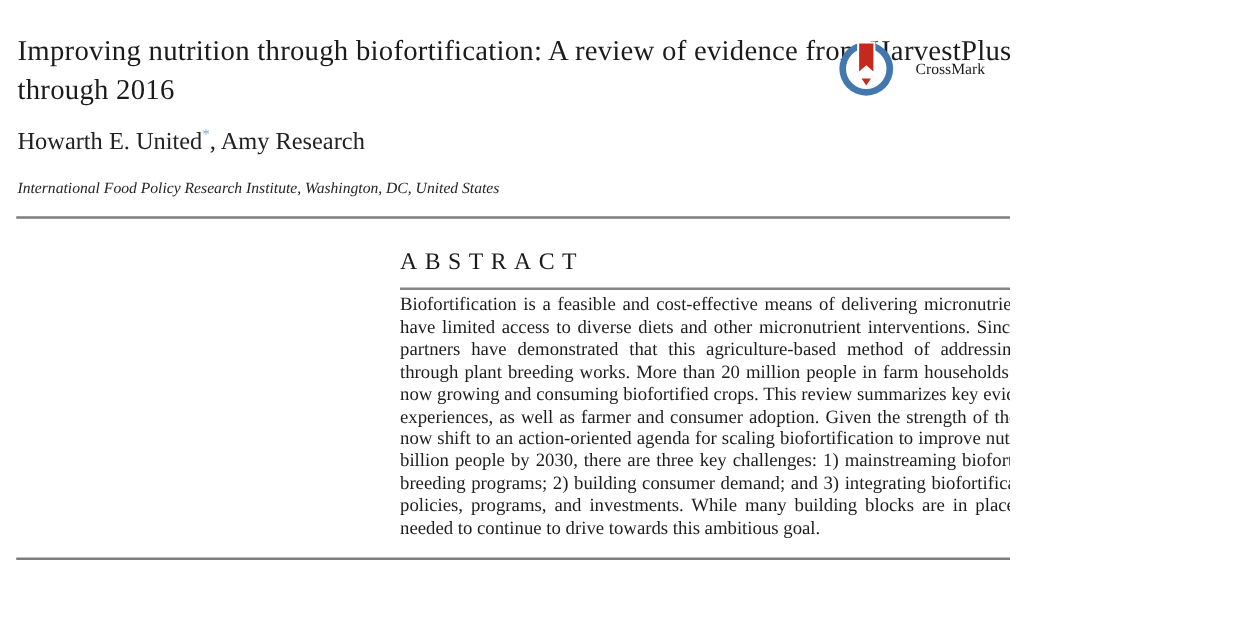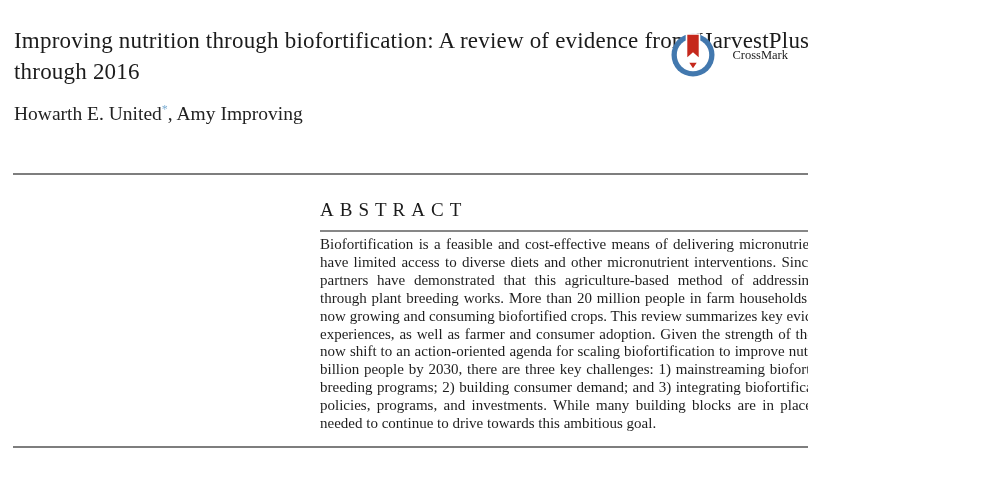--- a/index.html
+++ b/index.html
@@ -59,22 +59,23 @@
   <div class="crossmark">
     <svg width="44" height="46" viewBox="0 0 44 46" aria-hidden="true">
       <circle cx="22" cy="23" r="21.5" fill="#4278ae"></circle>
       <circle cx="22" cy="23" r="16.2" fill="#ffffff"></circle>
       <path d="M15.5 2 H28.5 V27 L22 21.2 L15.5 27 Z" stroke="#ffffff" stroke-width="1.6" fill="#c5281c"></path>
       <path d="M16.8 30 L27.2 30 L22 37.8 Z" stroke="#ffffff" stroke-width="1.6" fill="#c5281c"></path>
     </svg>
     <span class="crossmark-label">CrossMark</span>
   </div>
 
-  <div class="authors"><span>Howarth E. United</span><sup class="fn-mark">*</sup><span>, Amy Improving</span></div>
+  <div class="authors"><span>Howarth E. United</span><sup class="fn-mark">*</sup><span>, Amy Research</span></div>
 
+  <div class="affiliation">International Food Policy Research Institute, Washington, DC, United States</div>
 
   <div class="rule rule-top"></div>
 
   <section>
     <h2 class="abstract-heading">ABSTRACT</h2>
     <div class="rule rule-abstract"></div>
     <p class="abstract-text">Biofortification is a feasible and cost-effective means of delivering micronutrients to populations that may have limited access to diverse diets and other micronutrient interventions. Since 2003, HarvestPlus and its partners have demonstrated that this agriculture-based method of addressing micronutrient deficiency through plant breeding works. More than 20 million people in farm households in developing countries are now growing and consuming biofortified crops. This review summarizes key evidence and discusses delivery experiences, as well as farmer and consumer adoption. Given the strength of the evidence, attention should now shift to an action-oriented agenda for scaling biofortification to improve nutrition globally. To reach one billion people by 2030, there are three key challenges: 1) mainstreaming biofortified traits into public plant breeding programs; 2) building consumer demand; and 3) integrating biofortification into public and private policies, programs, and investments. While many building blocks are in place, institutional leadership is needed to continue to drive towards this ambitious goal.</p>
   </section>
 
   <div class="rule rule-bottom"></div>

